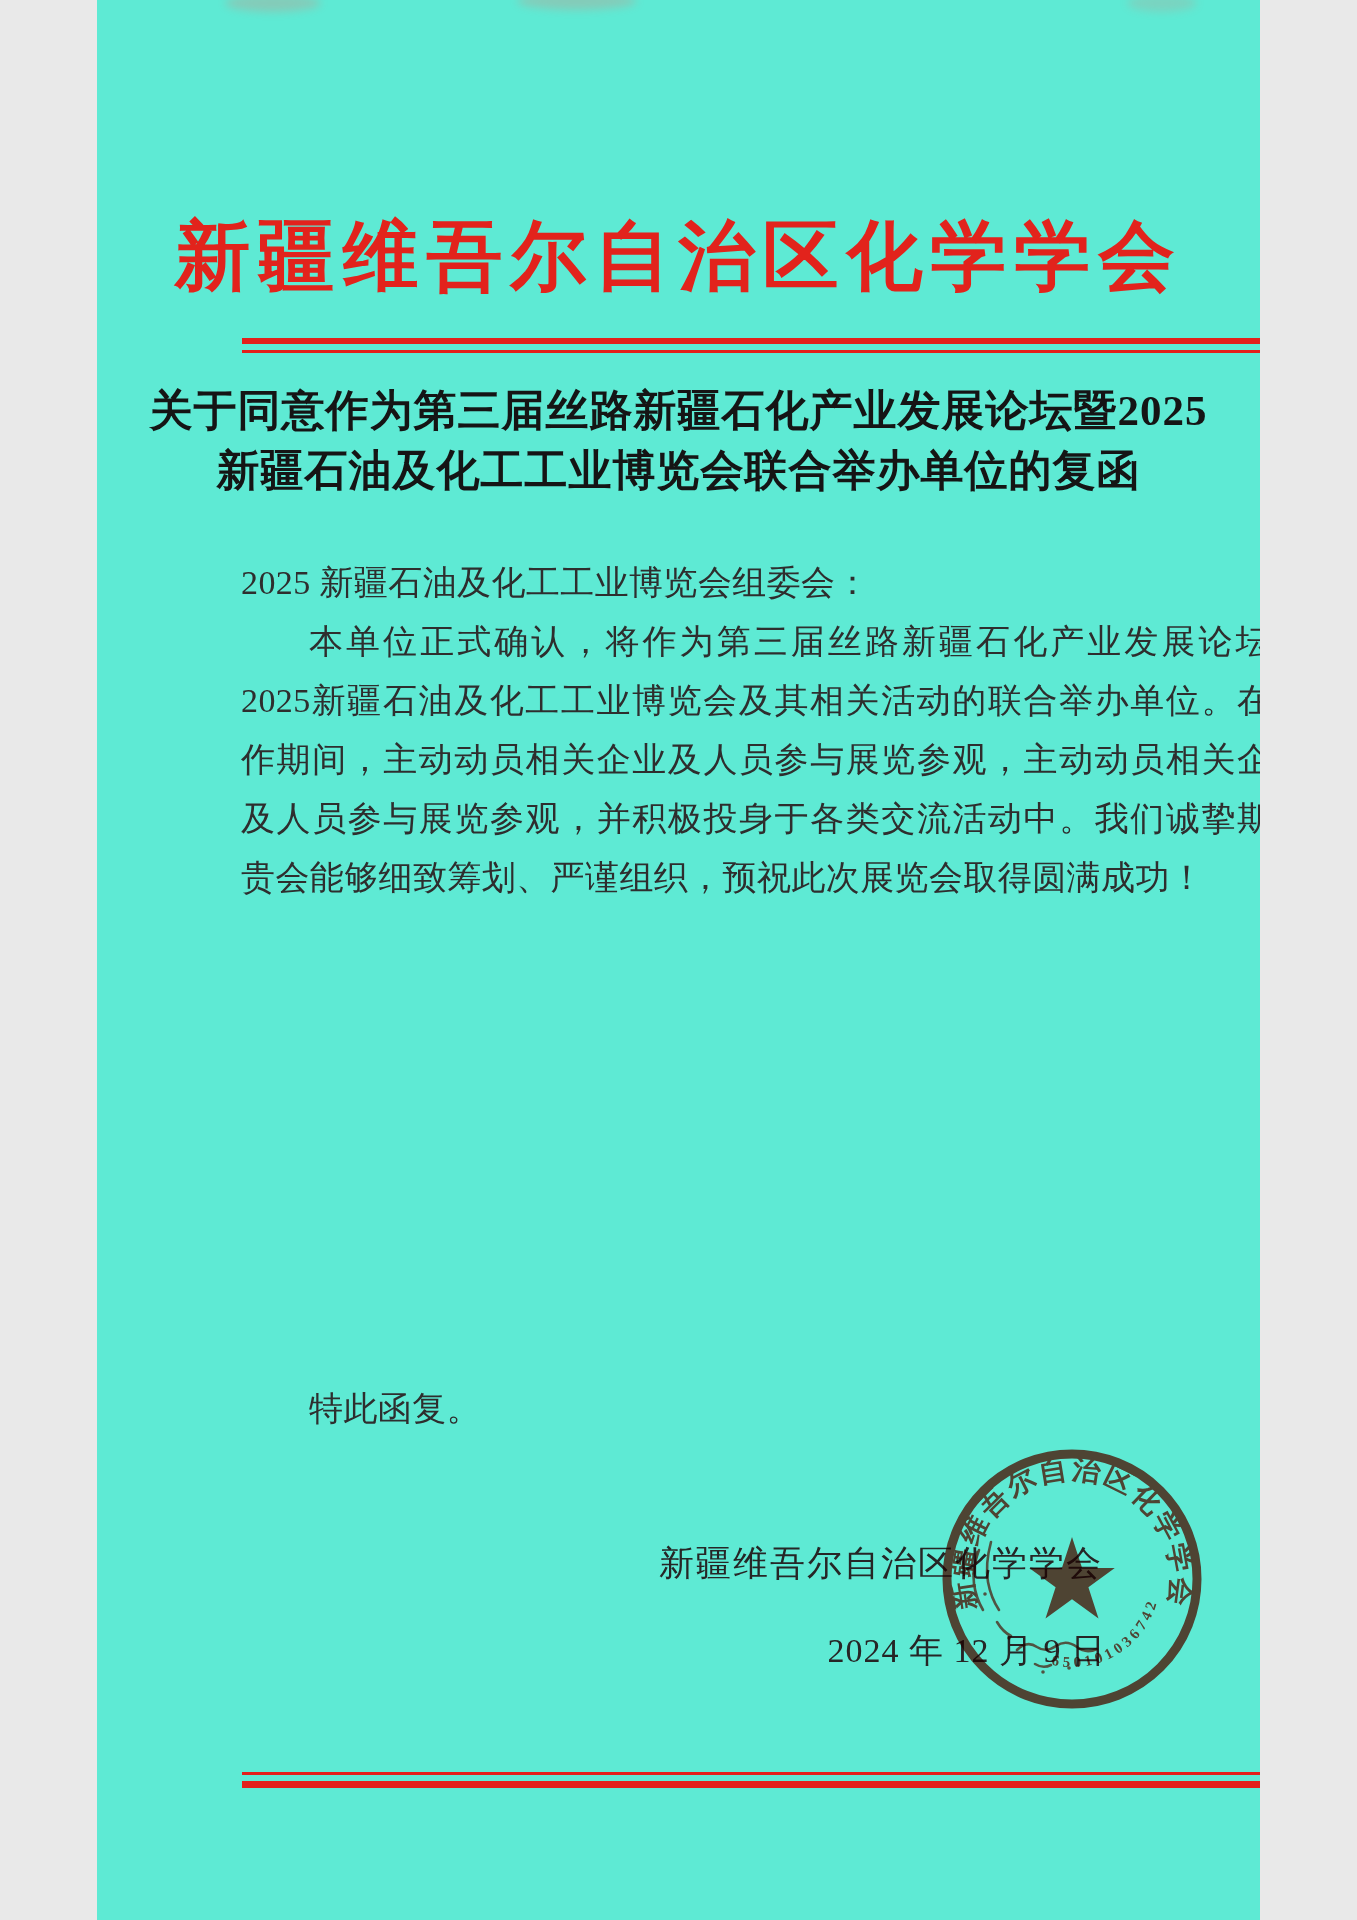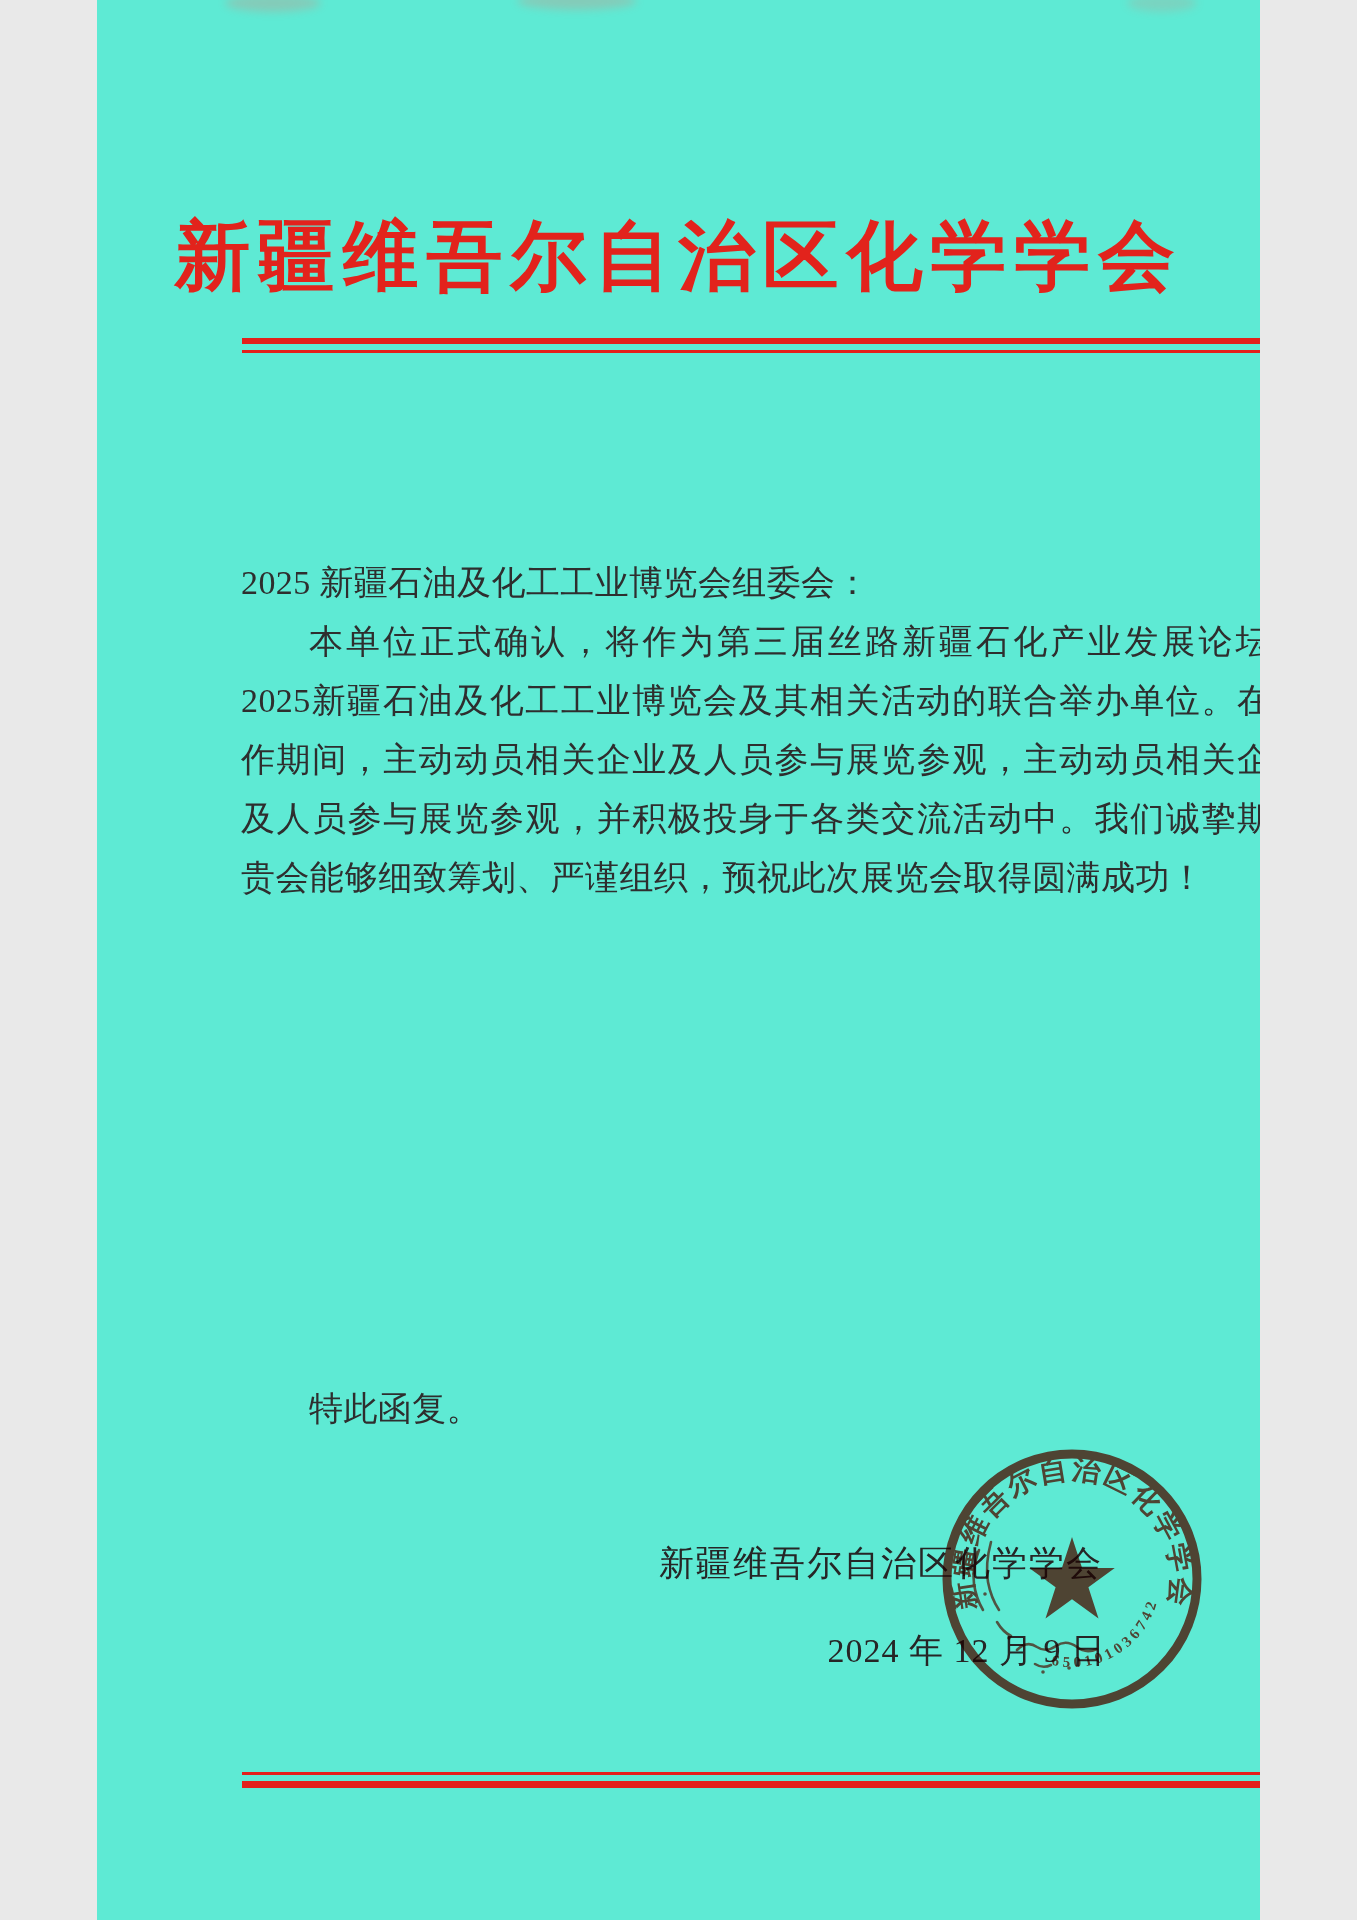--- a/index.html
+++ b/index.html
@@ -64,20 +64,24 @@
   <div class="smudge s1"></div>
   <div class="smudge s2"></div>
   <div class="smudge s3"></div>
   <div class="smudge s4"></div>
 
   <div class="letterhead">新疆维吾尔自治区化学学会</div>
 
   <div class="rule top-thick"></div>
   <div class="rule top-thin"></div>
 
+  <div class="doc-title">
+    <div>关于同意作为第三届丝路新疆石化产业发展论坛暨2025</div>
+    <div>新疆石油及化工工业博览会联合举办单位的复函</div>
+  </div>
 
   <div class="body-block">
     <p class="salutation">2025 新疆石油及化工工业博览会组委会：</p>
     <p>本单位正式确认，将作为第三届丝路新疆石化产业发展论坛暨2025新疆石油及化工工业博览会及其相关活动的联合举办单位。在合作期间，主动动员相关企业及人员参与展览参观，主动动员相关企业及人员参与展览参观，并积极投身于各类交流活动中。我们诚挚期望贵会能够细致筹划、严谨组织，预祝此次展览会取得圆满成功！</p>
   </div>
 
   <div class="closing">特此函复。</div>
 
   <div class="signature">新疆维吾尔自治区化学学会</div>
 

